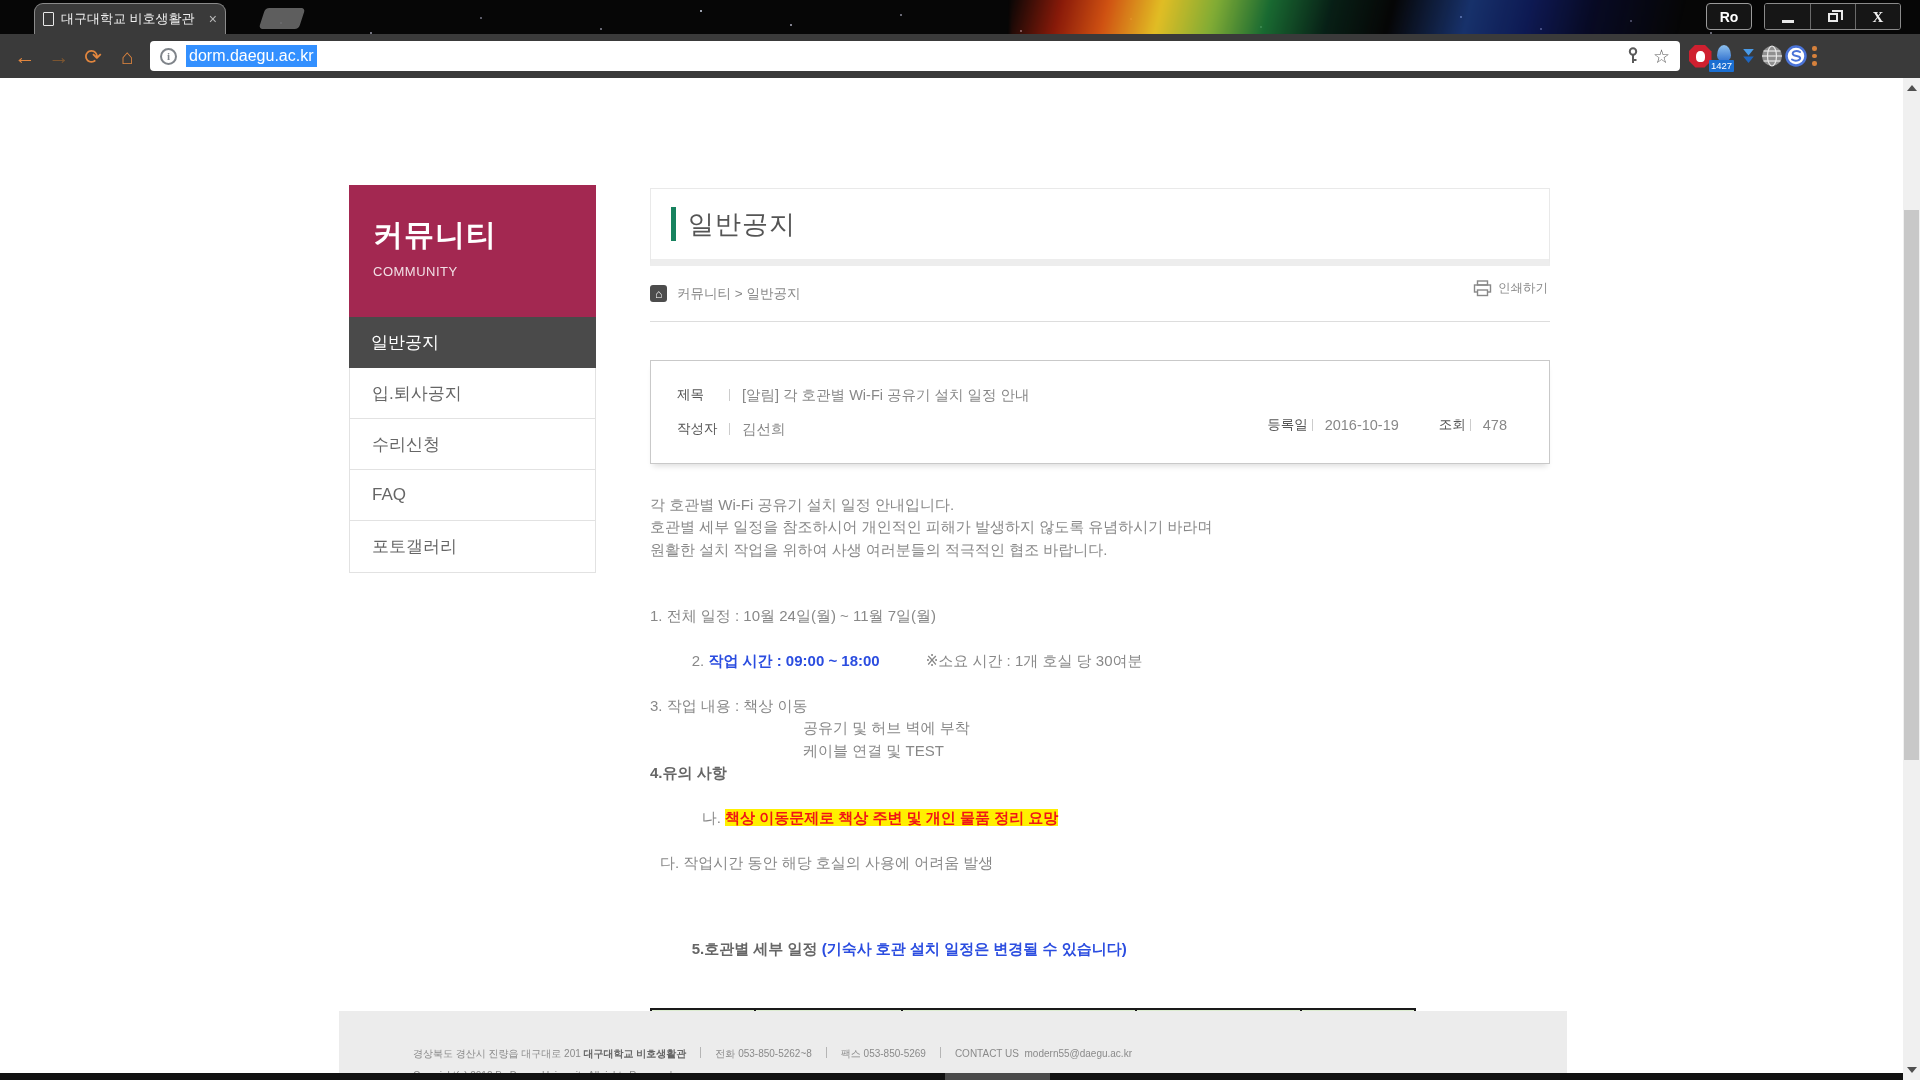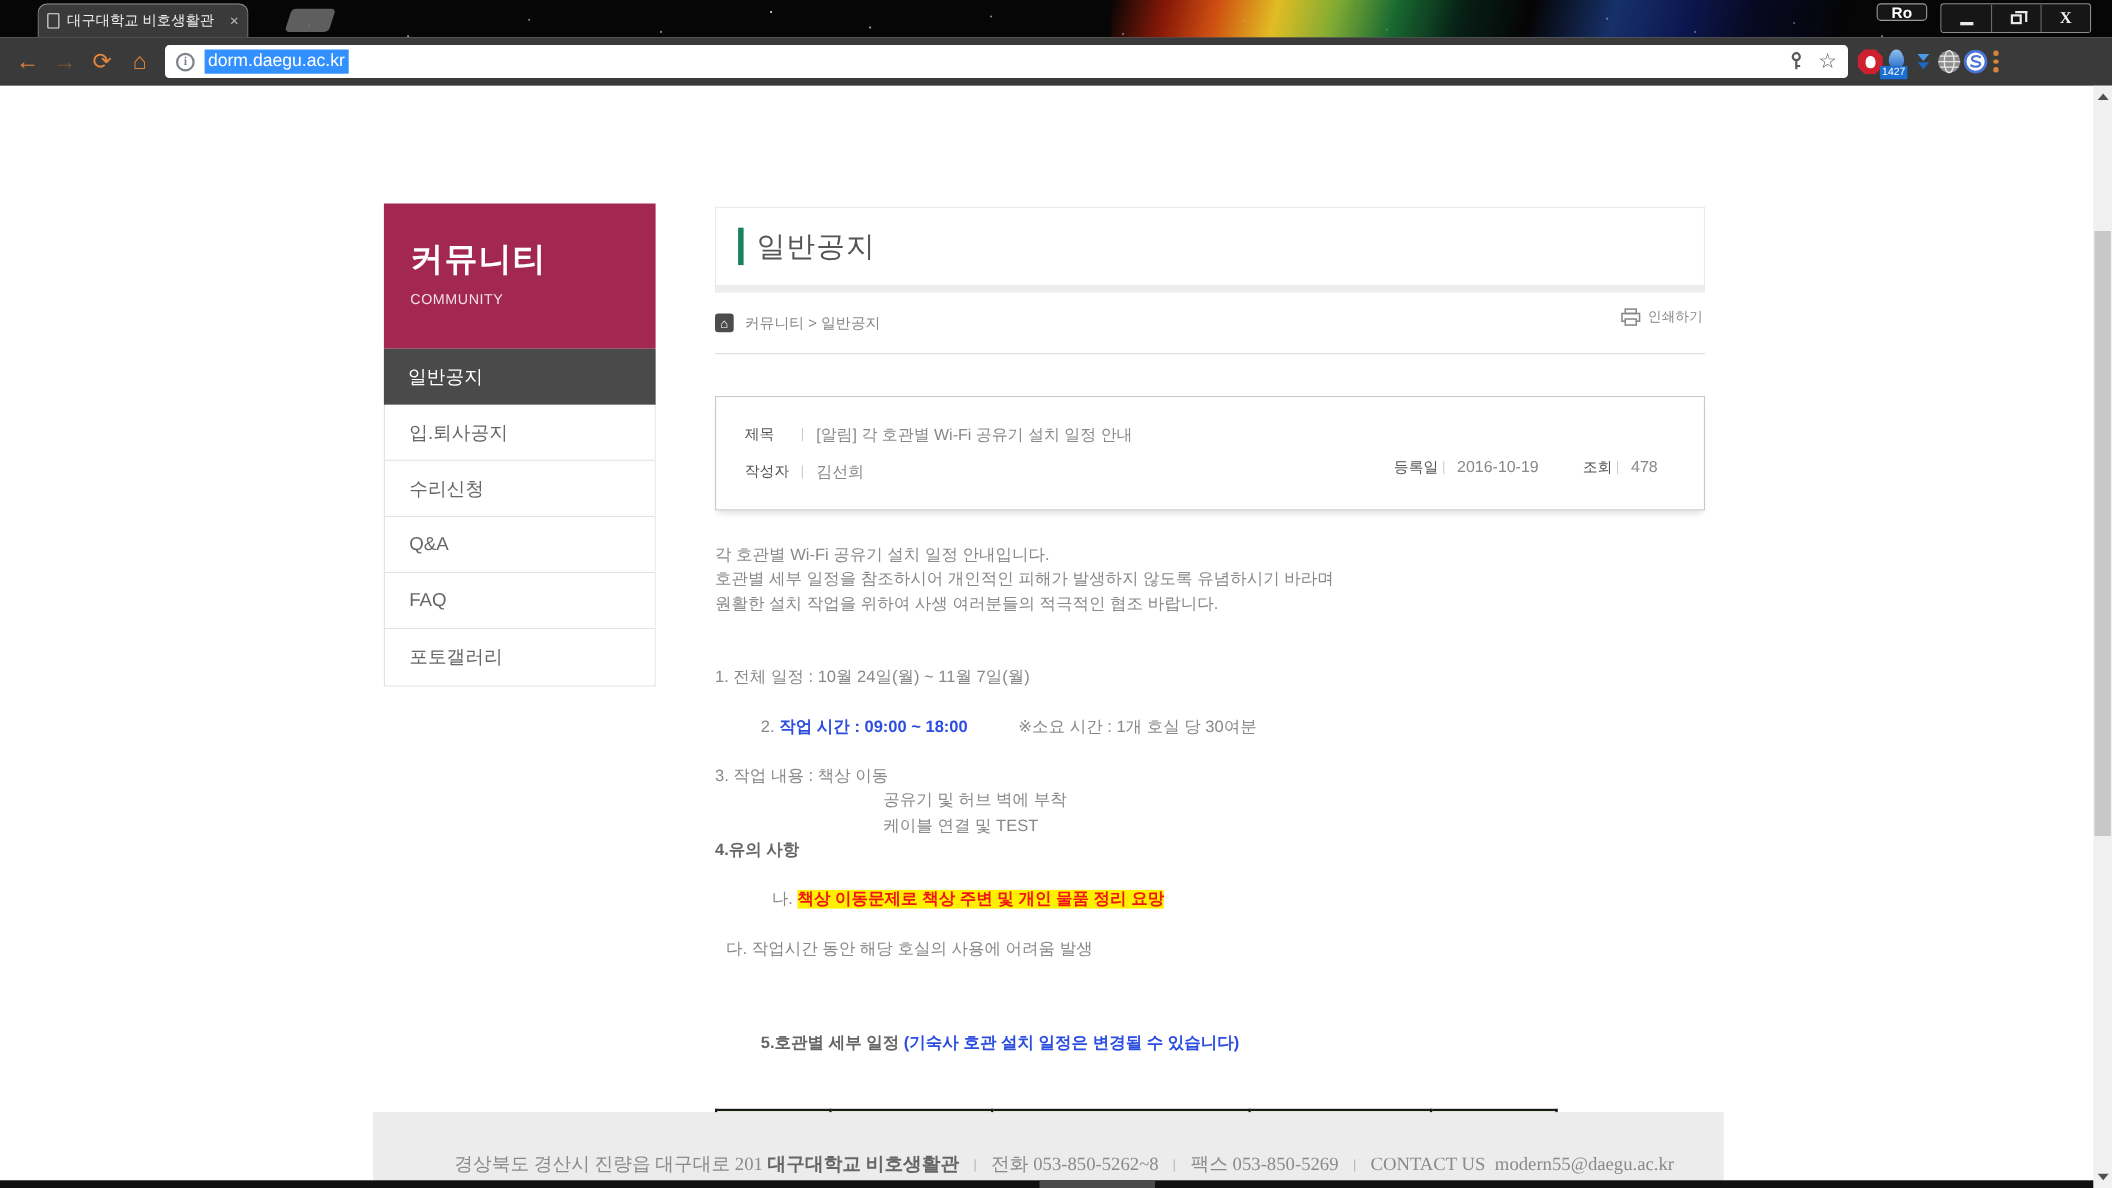--- a/index.html
+++ b/index.html
@@ -25,21 +25,21 @@
       rgba(150,200,60,.9) 27%, rgba(30,130,60,.85) 34%, rgba(10,60,40,.5) 42%, rgba(0,0,0,0) 50%,
       rgba(40,90,200,.55) 60%, rgba(20,40,140,.6) 68%, rgba(10,15,70,.5) 76%, rgba(0,0,0,0) 88%); }
   .tab { position:absolute; left:34px; top:3px; width:192px; height:31px; background:#3a3a3a;
     border:1px solid #8a8a8a; border-bottom:none; border-radius:9px 9px 0 0;
     display:flex; align-items:center; padding:0 8px; gap:7px; }
   .doc-icon { width:11px; height:14px; border:1.5px solid #e8e8e8; border-radius:1px; background:transparent; position:relative; flex:0 0 auto; }
   .tab-title { color:#f0f0f0; font-size:13px; white-space:nowrap; overflow:hidden; flex:1; }
   .tab-close { color:#b9b9b9; font-size:14px; line-height:14px; cursor:default; }
   .newtab-btn { position:absolute; left:262px; top:8px; width:40px; height:21px; background:#6e6e6e;
     border-radius:4px; transform:skewX(-18deg); opacity:.85; }
-  .profile-btn { position:absolute; left:1706px; top:3px; width:46px; height:16px; border:1px solid #9a9a9a;
+  .profile-btn { position:absolute; left:1706px; top:3px; width:46px; height:27px; border:1px solid #9a9a9a;
     border-radius:4px; color:#fff; font-size:14px; font-weight:bold; display:flex; align-items:center; justify-content:center; background:#151515; }
   .win-btns { position:absolute; left:1764px; top:3px; height:27px; display:flex; border:1px solid #8a8a8a; border-radius:3px; overflow:hidden; }
   .win-btn { width:45px; height:27px; display:flex; align-items:center; justify-content:center; background:#161616; border-left:1px solid #6a6a6a; }
   .win-btn:first-child { border-left:none; }
   .min-glyph { width:12px; height:3px; background:#e9e9e9; margin-top:8px; }
   .restore-glyph { width:10px; height:9px; border:2px solid #e9e9e9; position:relative; }
   .restore-glyph::before { content:""; position:absolute; left:2px; top:-5px; width:9px; height:8px; border:2px solid #e9e9e9; border-left:none; border-bottom:none; }
   .close-glyph { color:#f2f2f2; font-size:15px; font-weight:bold; font-family:"Liberation Serif","DejaVu Serif",serif; }
   
   .toolbar { position:absolute; left:0; top:34px; width:1920px; height:44px; background:#3a3a3a; display:flex; align-items:center; }
@@ -114,21 +114,21 @@
   .bold-dark { color:#666; font-weight:bold; }
   .red-hl { color:#f01616; background:#fff000; font-weight:bold; }
   
   .sched-table { margin-top:26px; border-collapse:collapse; }
   .sched-table th, .sched-table td { border:2px solid #1a1a1a; text-align:center; vertical-align:middle; }
   .sched-table th { background:#dcecd0; color:#6b6b6b; font-weight:normal; font-size:15px; height:55px; }
   .c0{width:104px}.c1{width:147px}.c2{width:234px}.c3{width:165px}.c4{width:114px}
   
   .footer { position:absolute; left:339px; top:933px; width:1228px; height:134px; background:#ececec;
     padding:36px 0 0 74px; z-index:5; }
-  .f-line { font-size:17px; color:#8a8a8a; white-space:nowrap;font-family:Liberation Serif, serif; }
+  .f-line { font-size:10px; color:#8a8a8a; white-space:nowrap; }
   .f-bold { font-weight:bold; color:#666; }
   .fsep { display:inline-block; width:1px; height:11px; background:#b5b5b5; margin:0 14px; vertical-align:-1px; }
   .f-copy { margin-top:9px; }
   
   .bottom-strip { position:absolute; left:0; top:1073px; width:1920px; height:7px; background:#111; z-index:8; }
   .taskbar-peek { position:absolute; left:945px; top:0; width:105px; height:7px; background:#4a4a4a; }
   .scrollbar { position:absolute; left:1903px; top:78px; width:17px; height:1002px; background:#f0f0f0; z-index:9; }
   .sb-arrow-up { position:absolute; left:4px; top:7px; width:0; height:0;
     border-left:5px solid transparent; border-right:5px solid transparent; border-bottom:6px solid #505050; }
   .sb-arrow-down { position:absolute; left:4px; bottom:7px; width:0; height:0;
@@ -223,21 +223,20 @@
 
     <div class="sidebar">
       <div class="sb-head">
         <div class="sb-title">커뮤니티</div>
         <div class="sb-sub">COMMUNITY</div>
       </div>
       <div class="sb-menu">
         <div class="sb-item active">일반공지</div>
         <div class="sb-item">입.퇴사공지</div>
         <div class="sb-item">수리신청</div>
-        <div class="sb-item">Q&amp;A</div>
         <div class="sb-item">FAQ</div>
         <div class="sb-item">포토갤러리</div>
       </div>
     </div>
 
     <div class="main">
       <div class="page-head">
         <div class="green-bar"></div>
         <div class="page-title">일반공지</div>
       </div>

